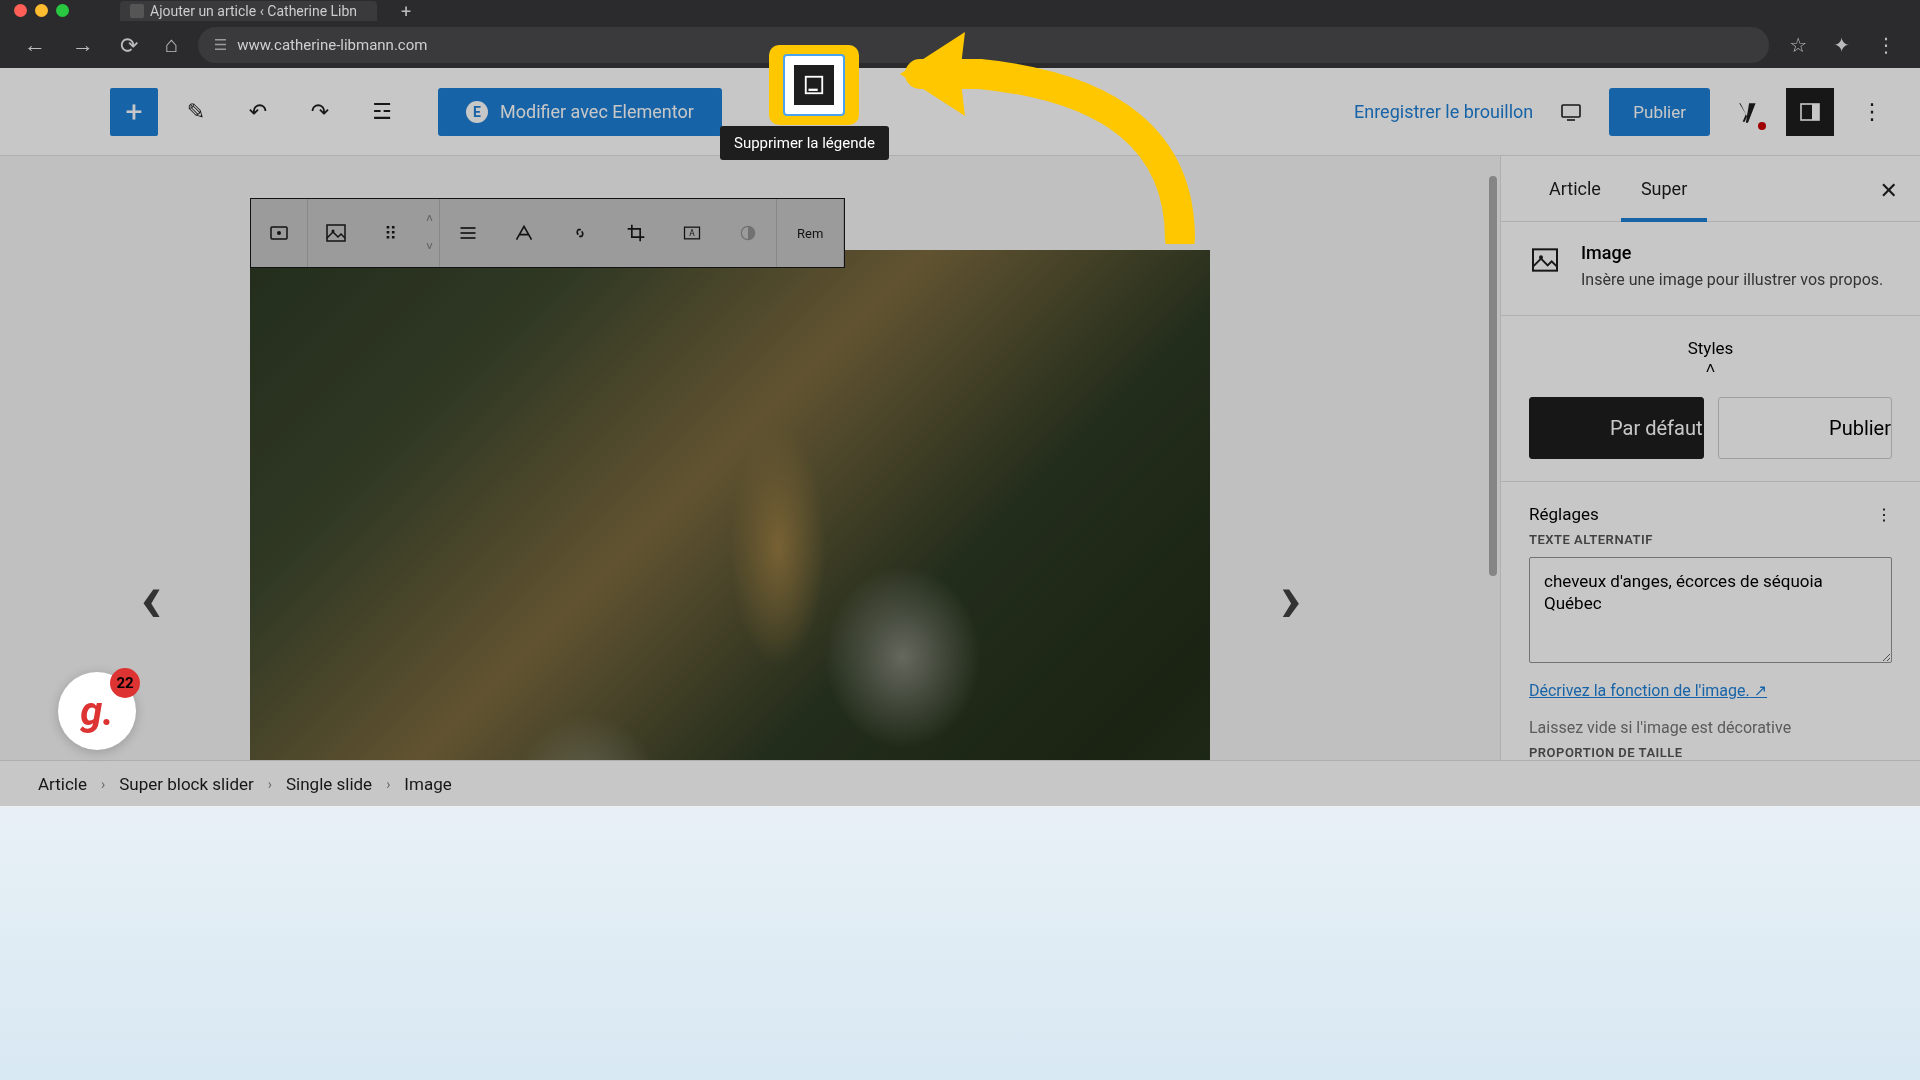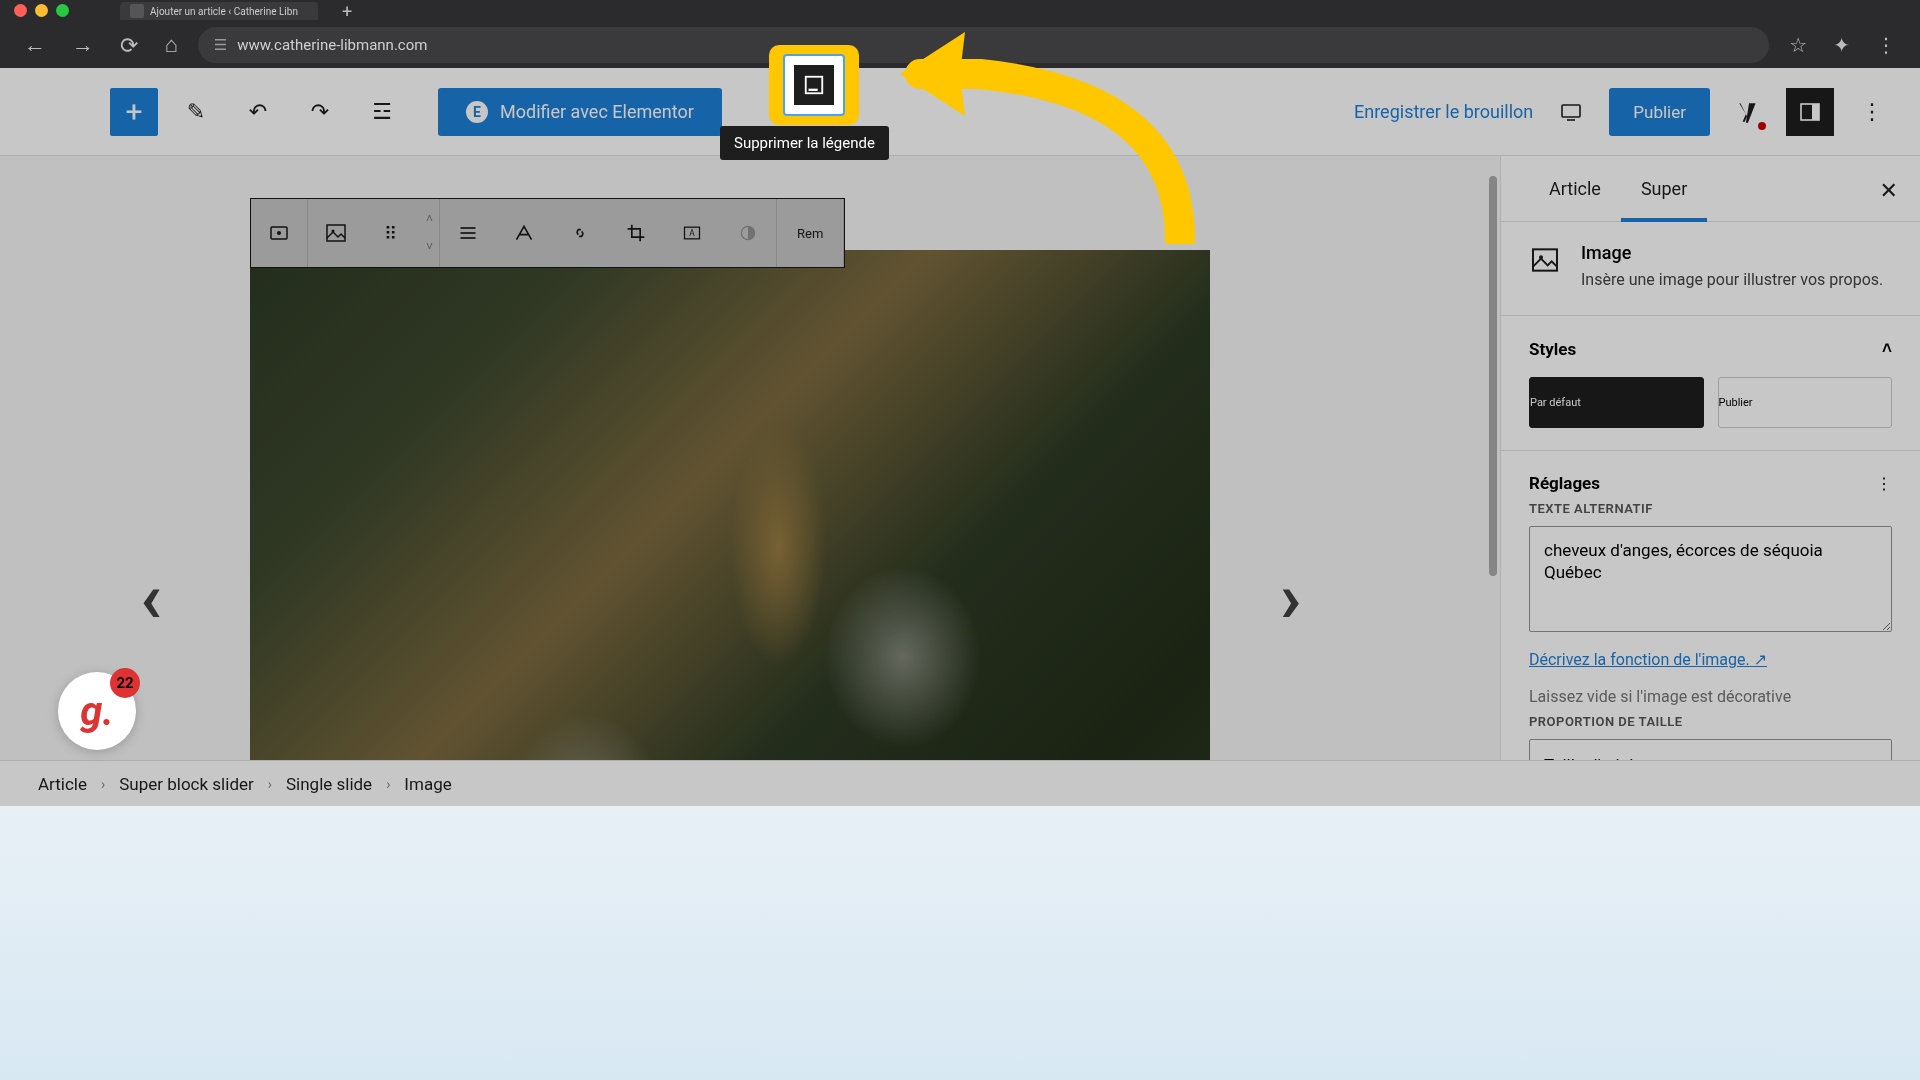--- a/index.html
+++ b/index.html
@@ -4,21 +4,21 @@
 <style>
 * { margin:0; padding:0; box-sizing:border-box; font-family:-apple-system,BlinkMacSystemFont,Segoe UI,Roboto,sans-serif; }
 body { width:1920px; height:1080px; background:#f6f6f7; overflow:hidden; position:relative; }
 
 
 .browser-chrome { background:#2b2b2d; height:68px; display:flex; flex-direction:column; }
 .browser-tabs { height:22px; display:flex; align-items:center; padding-left:120px; position:relative; }
 .traffic { position:absolute; left:14px; top:4px; display:flex; gap:8px; }
 .traffic span { width:13px; height:13px; border-radius:50%; }
 .tl-red{background:#ff5f57;} .tl-yel{background:#febc2e;} .tl-grn{background:#28c840;}
-.tab { background:#3a3a3d; color:#ccc; font-size:10px; padding:2px 20px 2px 10px; border-radius:4px 4px 0 0; display:flex; align-items:center; gap:6px; }
+.tab { background:#3a3a3d; color:#ccc; font-size:14px; padding:2px 20px 2px 10px; border-radius:4px 4px 0 0; display:flex; align-items:center; gap:6px; }
 .tab .favicon { width:14px; height:14px; background:#555; border-radius:2px; }
 .browser-nav { height:46px; display:flex; align-items:center; gap:14px; padding:0 18px; }
 .nav-ico { color:#bbb; font-size:22px; padding:4px 6px; }
 .url-bar { flex:1; background:#3a3a3d; border-radius:20px; height:36px; display:flex; align-items:center; color:#9a9a9d; font-size:15px; padding:0 16px; gap:10px; }
 .url-host { color:#cfcfd1; }
 .star-ico,.ext-ico,.menu-ico { color:#bbb; font-size:20px; padding:0 6px; }
 
 
 .wp-logo { position:absolute; left:0; top:68px; width:80px; height:88px; background:#1e1e1e; display:flex; align-items:center; justify-content:center; color:#fff; font-size:11px; font-family:serif; letter-spacing:1px; text-align:center; line-height:1.1; }
 .editor-header { height:88px; display:flex; align-items:center; padding:0 24px 0 110px; background:#fff; border-bottom:1px solid #e0e0e0; gap:14px; }
@@ -72,23 +72,23 @@
 
 .sb-tabs { display:flex; padding:0 28px; border-bottom:1px solid #e0e0e0; position:relative; }
 .sb-tab { padding:22px 20px; font-size:18px; color:#1e1e1e; position:relative; }
 .sb-tab.active::after { content:''; position:absolute; left:0; right:0; bottom:-1px; height:4px; background:#1e7fd6; }
 .sb-close { position:absolute; right:22px; top:22px; font-size:22px; color:#1e1e1e; }
 .sb-block-head { display:flex; align-items:flex-start; gap:20px; padding:20px 28px 24px; }
 .sb-block-ico { width:32px; height:32px; color:#1e1e1e; flex-shrink:0; margin-top:2px; }
 .sb-block-title { font-size:18px; font-weight:500; margin-bottom:6px; }
 .sb-block-desc { font-size:16px; color:#444; line-height:1.4; }
 .sb-section { border-top:1px solid #e0e0e0; padding:22px 28px; }
-.sb-sec-title { font-size:17px; font-weight:700; display:flex; justify-content:space-between; align-items:center; }
+.sb-sec-title { font-size:17px; font-weight:400; display:flex; justify-content:space-between; align-items:center;flex-direction:column; }
 .sb-styles-row { display:flex; gap:14px; margin-top:18px; }
-.sb-style-opt { flex:1; border:1px solid #ccc; padding:18px 0; text-align:left; font-size:11px; border-radius:3px; }
+.sb-style-opt { flex:1; border:1px solid #ccc; padding:18px 0; text-align:right; font-size:20px; border-radius:3px; }
 .sb-style-opt.active { background:#1e1e1e; color:#fff; border-color:#1e1e1e; }
 .sb-label { font-size:13px; letter-spacing:0.5px; color:#555; font-weight:600; margin-top:8px; margin-bottom:10px; }
 .sb-textarea { width:100%; border:1px solid #949494; padding:12px 14px; font-size:17px; border-radius:2px; min-height:106px; resize:vertical; font-family:inherit; line-height:1.3; }
 .sb-link { color:#1e7fd6; font-size:16px; text-decoration:underline; display:inline-block; margin-top:14px; }
 .sb-help { color:#757575; font-size:16px; margin-top:18px; }
 .sb-select { width:100%; border:1px solid #949494; padding:14px 14px; font-size:17px; border-radius:2px; margin-top:10px; display:flex; justify-content:space-between; align-items:center; }
 .sb-dims { display:flex; gap:60px; margin-top:22px; }
 .sb-dims div { font-size:13px; letter-spacing:0.5px; color:#555; font-weight:600; }
 
 .sb-settings-hdr { display:flex; justify-content:space-between; align-items:center; }

